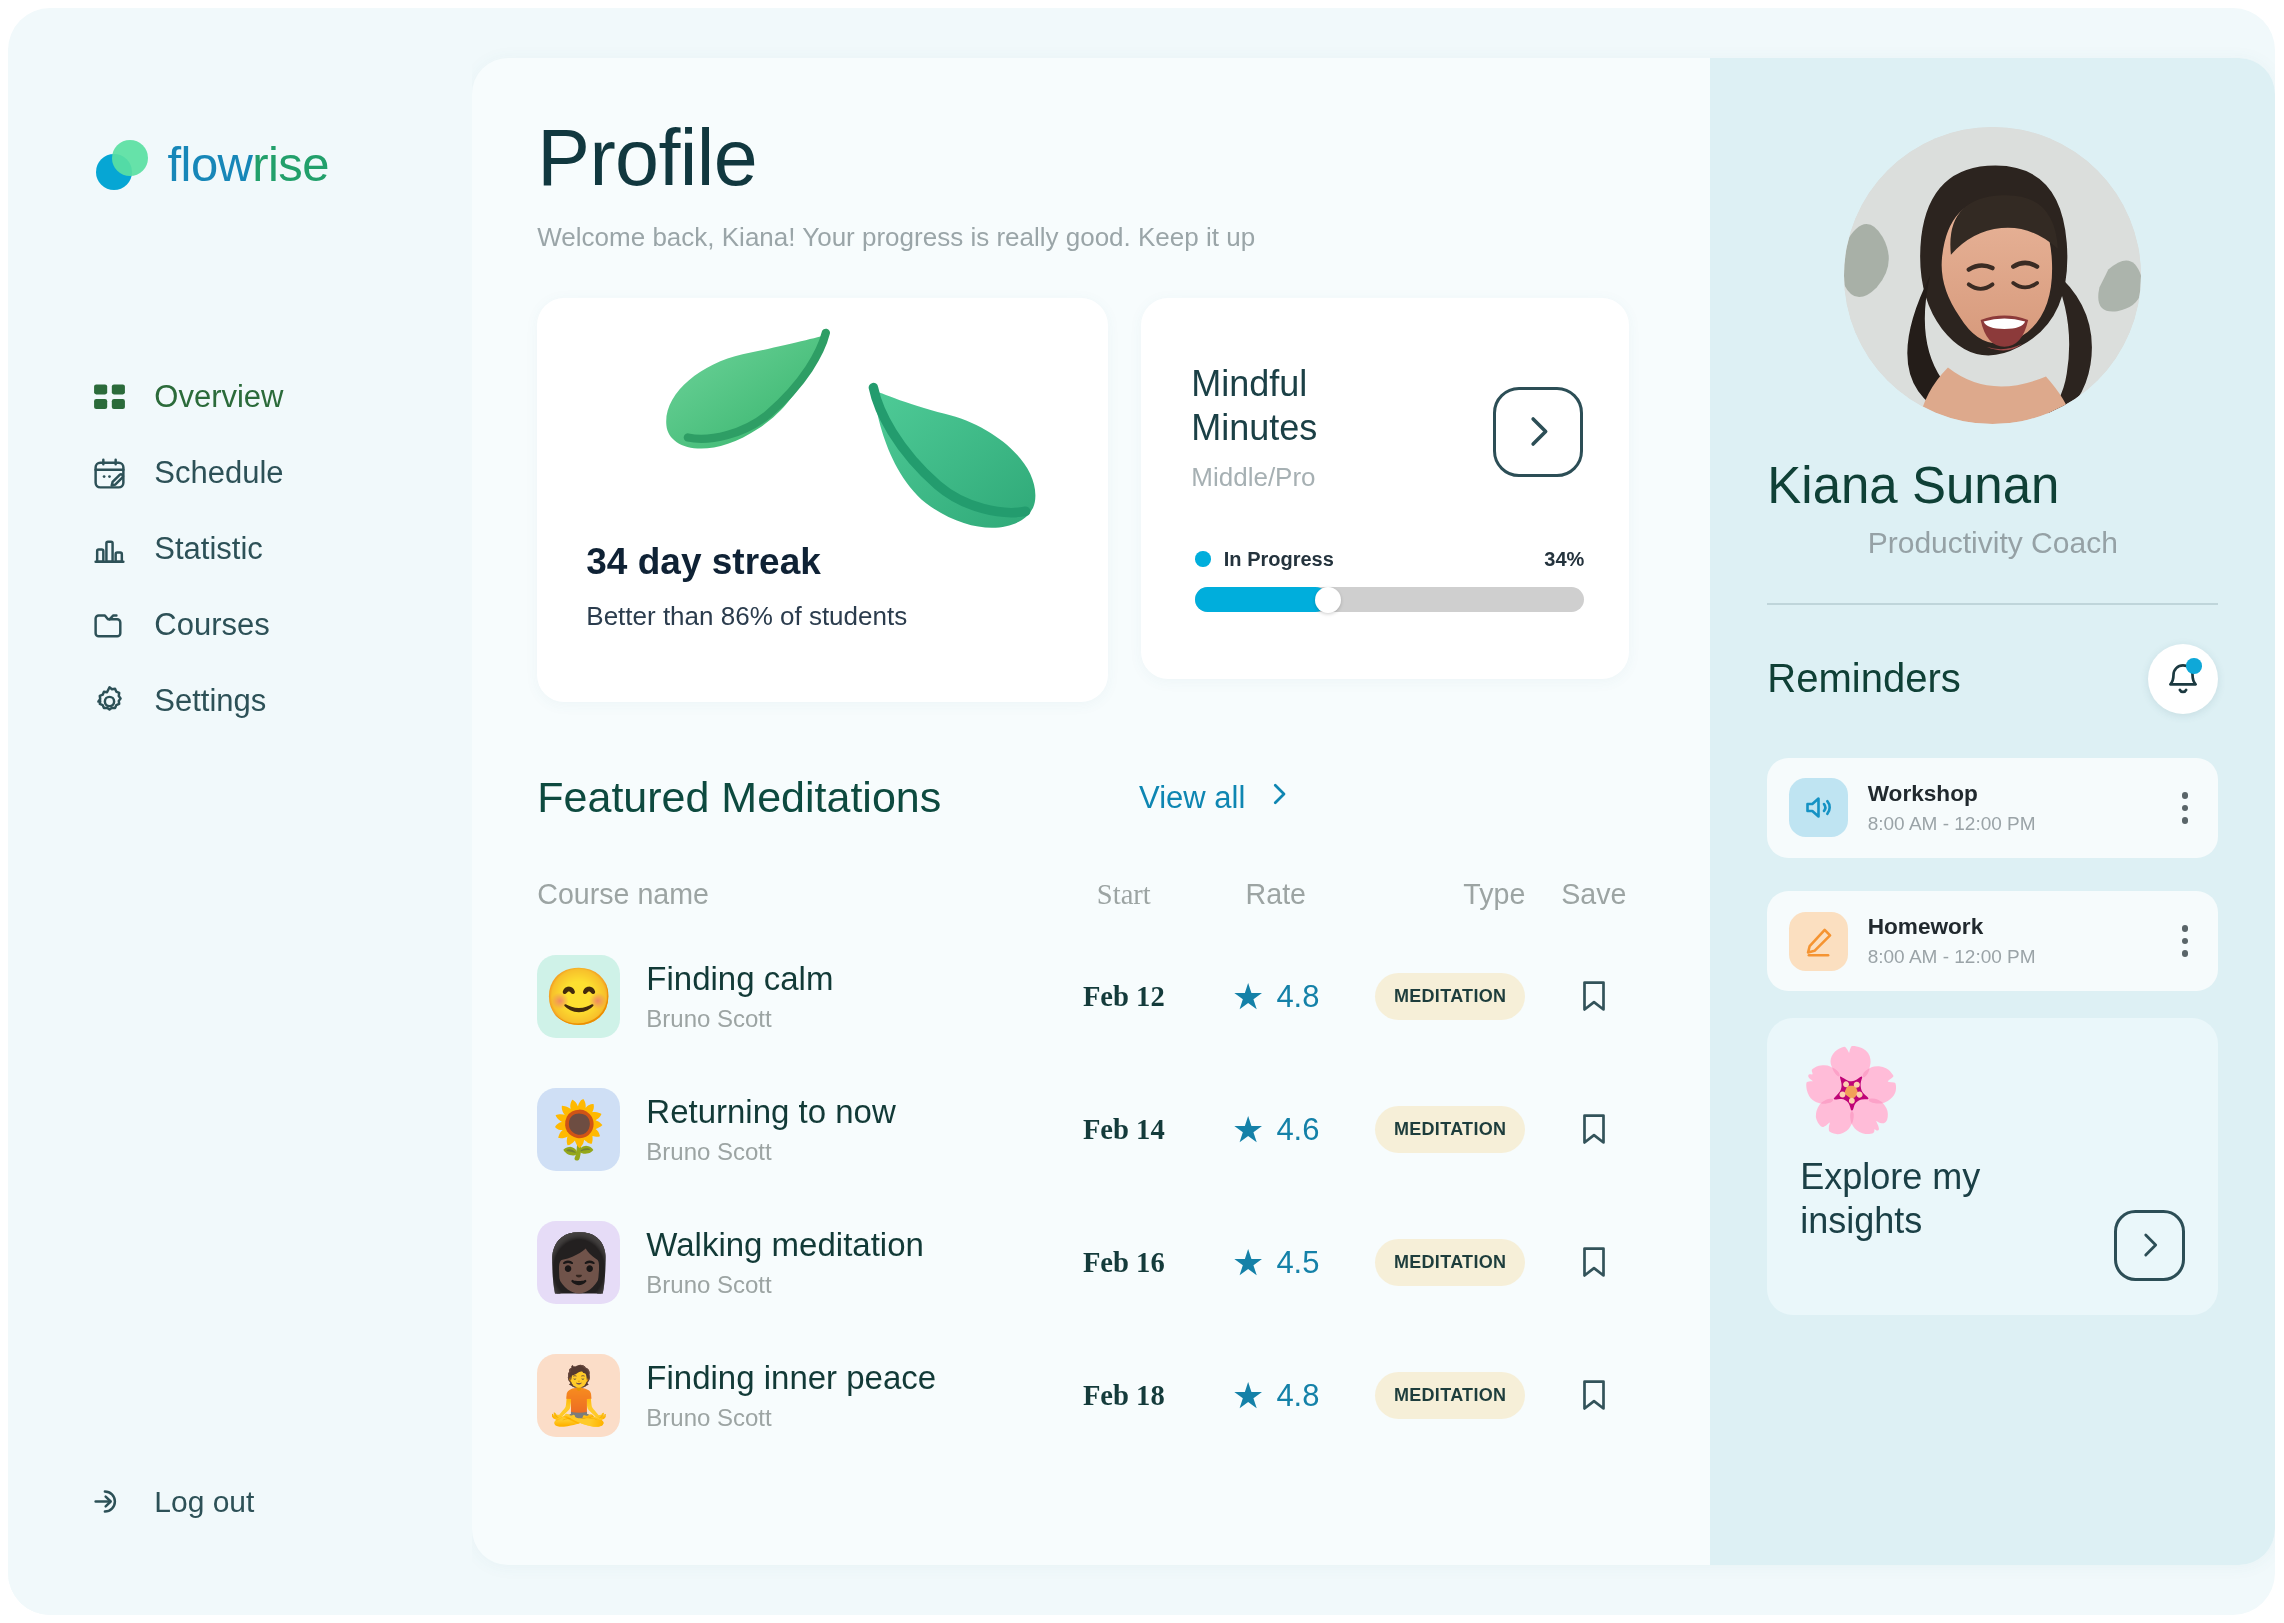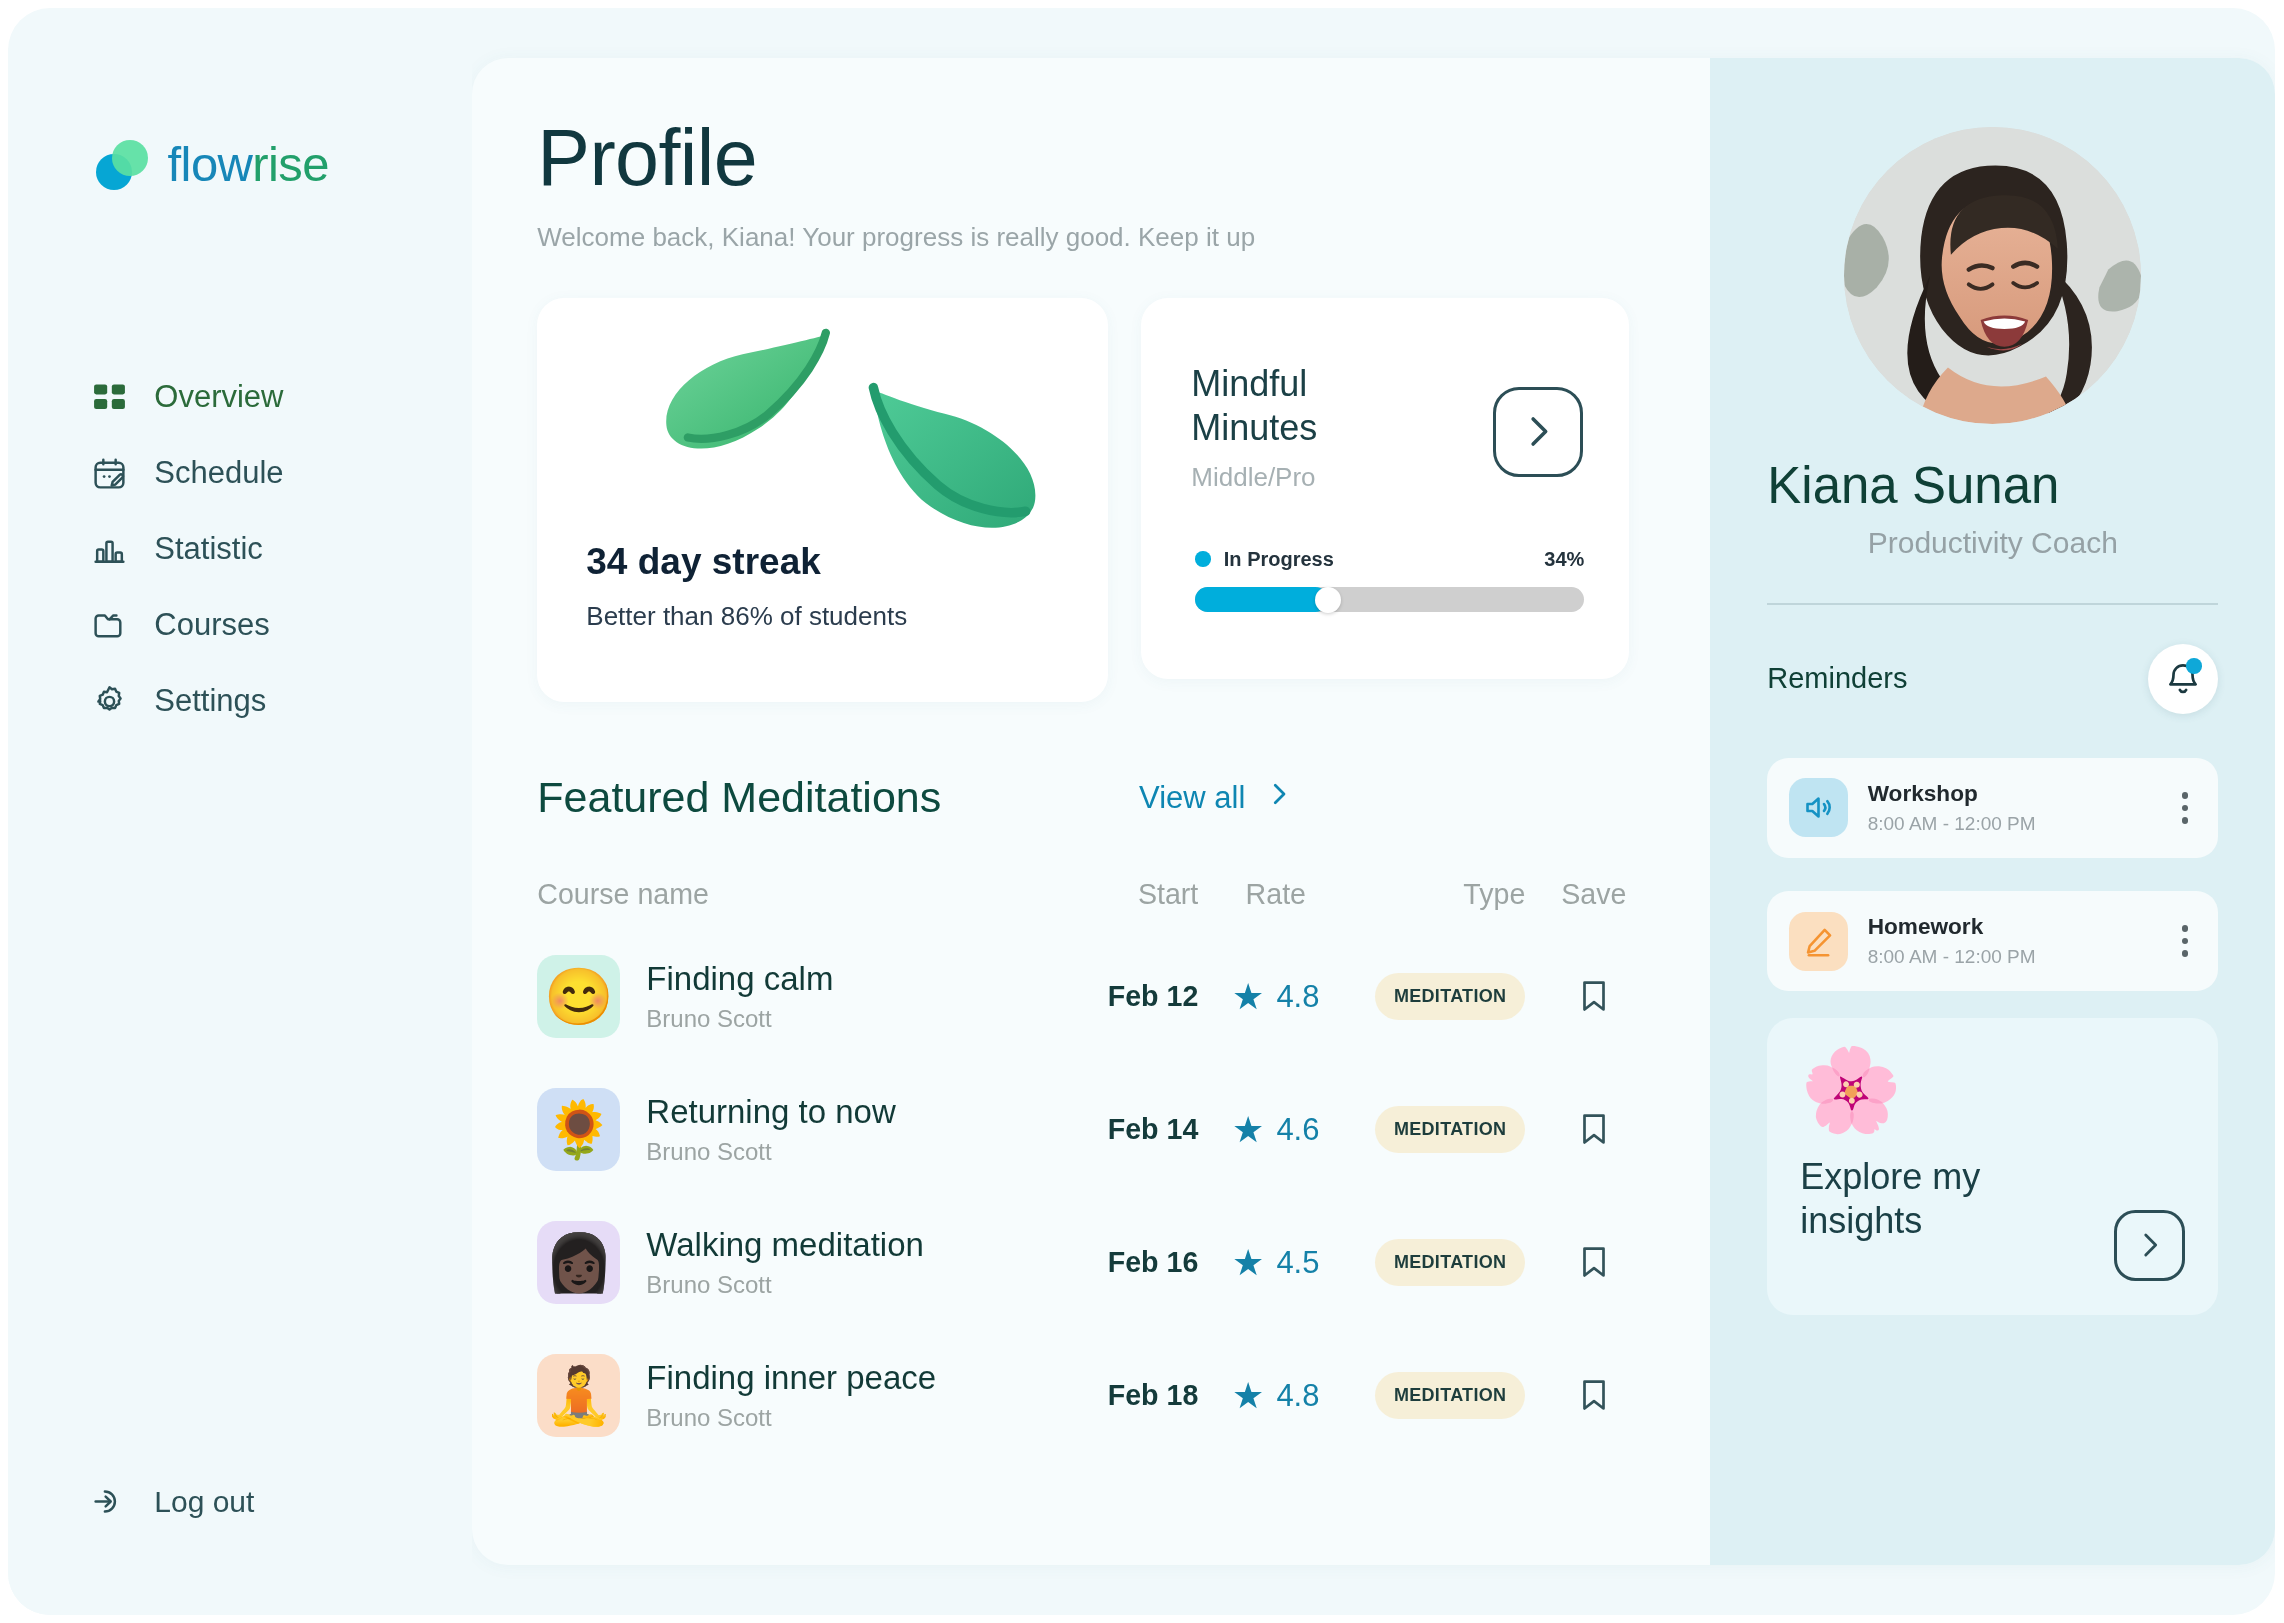--- a/index.html
+++ b/index.html
@@ -176,21 +176,21 @@
     font-size: 31px; color: #0E86B2; cursor: pointer;
   }
 
   .table { margin-top: 37px; padding-right: 416px; }
   .trow {
     display: flex; align-items: center;
     height: 133px;
   }
   .trow.head { height: 71px; }
   .c-name  { flex: 0 0 512px; min-width: 0; }
-  .c-start { flex: 0 0 149px; text-align: right; }
+  .c-start { flex: 0 0 149px; text-align: center; font-family: Liberation Serif, serif; }
   .c-rate  { flex: 0 0 155px; text-align: center; }
   .c-type  { flex: 0 0 172px; text-align: right; }
   .c-save  { flex: 0 0 137px; text-align: center; }
 
   .th { font-size: 28.6px; color: #9CA4A3; }
   .course-cell { display: flex; align-items: center; gap: 26px; }
   .course-thumb {
     width: 83px; height: 83px; flex: 0 0 83px;
     border-radius: 19px;
     display: flex; align-items: center; justify-content: center;
@@ -234,21 +234,21 @@
     margin-top: 10.7px; text-align: center;
     font-size: 30px; color: #95A1A5;
   }
   .divider {
     margin: 43px 0 0 0; height: 1.8px; background: #BFD5DA;
   }
   .rem-head {
     display: flex; align-items: center; justify-content: space-between;
     margin-top: 39px;
   }
-  .rem-title { font-size: 29px; color: #0F4036; }
+  .rem-title { font-size: 40px; color: #0F4036; }
   .bell-btn {
     width: 70px; height: 70px; border-radius: 50%;
     background: #FFFFFF;
     display: flex; align-items: center; justify-content: center;
     position: relative; cursor: pointer;
     box-shadow: 0 1.8px 8.3px rgba(40,90,110,0.12);
   }
   .bell-dot {
     position: absolute; right: 16.7px; top: 14.3px;
     width: 15.5px; height: 15.5px; border-radius: 50%; background: #0FA8D8;

